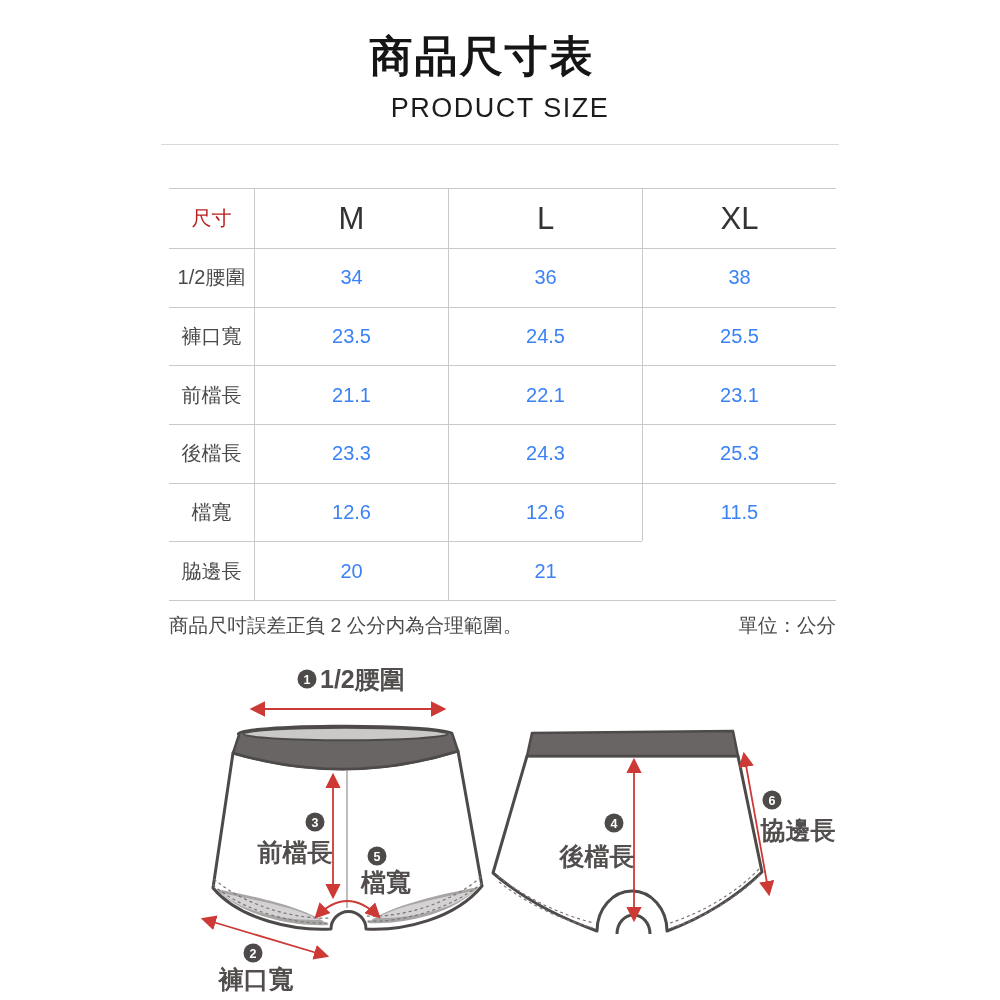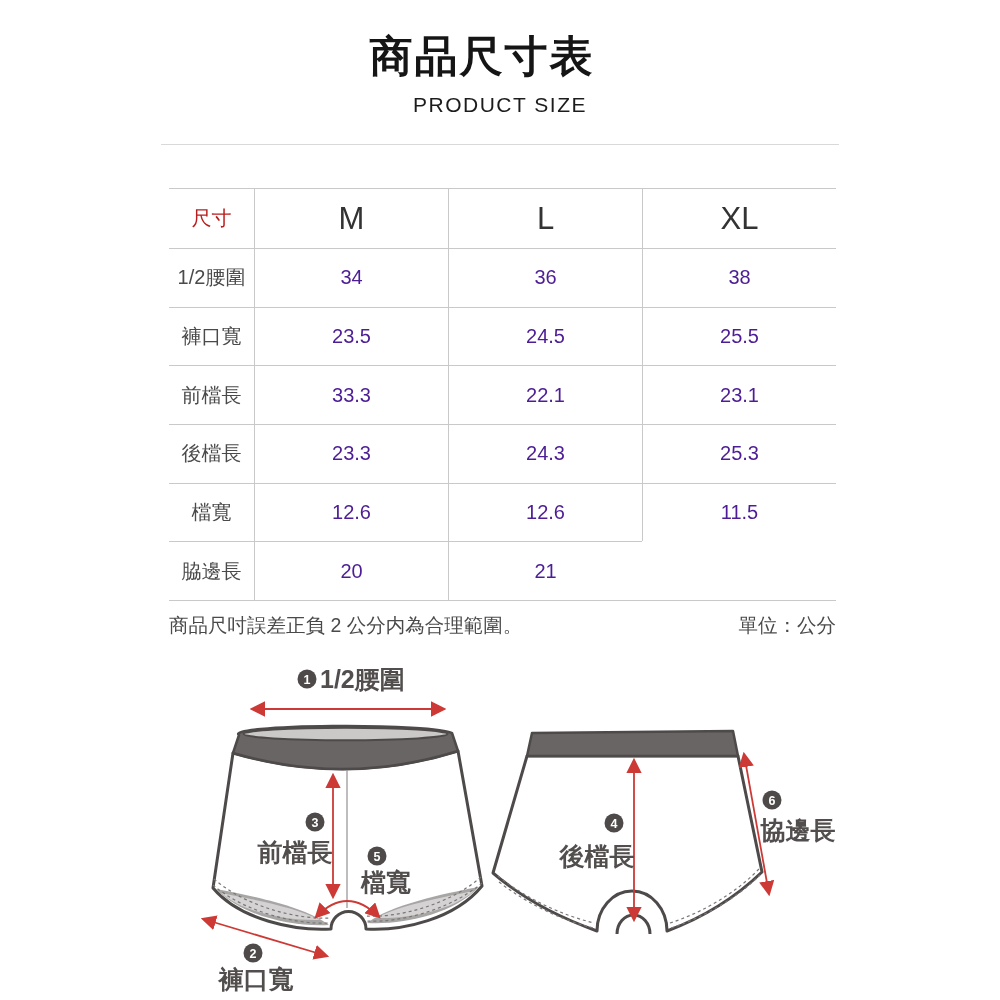--- a/index.html
+++ b/index.html
@@ -7,36 +7,36 @@
   .page {
     position:relative; width:1000px; height:1000px; background:#ffffff;
     font-family:"Liberation Sans", sans-serif; overflow:hidden;
   }
   .title {
     position:absolute; top:28px; left:0; width:964px; text-align:center;
     font-size:43px; font-weight:700; color:#151515; letter-spacing:2px;
   }
   .subtitle {
     position:absolute; top:93px; left:0; width:1000px; text-align:center;
-    font-size:21px; font-weight:400; color:#1c1c1c; letter-spacing:1.5px;
+    font-size:27px; font-weight:400; color:#1c1c1c; letter-spacing:1.5px;
   }
   .top-divider {
     position:absolute; top:144px; left:161px; width:678px; height:1px; background:#d9d9d9;
   }
   .size-table {
     position:absolute; top:188px; left:169px; width:667px;
     display:grid;
     grid-template-columns:85px 194px 194px 194px;
     grid-template-rows:60px repeat(6, 58.7px);
     border-bottom:1px solid #c9c9c9;
   }
   .cell {
     display:flex; align-items:center; justify-content:center;
     border-top:1px solid #c9c9c9;
-    font-size:20px; color:#4c1d95;
+    font-size:20px; color:#3b82f6;
   }
   .cell.vline { border-left:1px solid #c9c9c9; }
   .cell.head-label { font-size:20px; color:#b91c1c; }
   .cell.head-size { font-size:31px; font-weight:400; color:#333333; }
   .cell.row-label { font-size:20px; color:#4a4a4a; }
   .note-bar {
     position:absolute; top:612px; left:169px; width:667px;
     display:flex; justify-content:space-between; align-items:flex-start;
     font-size:19.5px; color:#4a4a4a;
   }
@@ -63,21 +63,21 @@
     <div class="cell vline">34</div>
     <div class="cell vline">36</div>
     <div class="cell vline">38</div>
 
     <div class="cell row-label">褲口寬</div>
     <div class="cell vline">23.5</div>
     <div class="cell vline">24.5</div>
     <div class="cell vline">25.5</div>
 
     <div class="cell row-label">前檔長</div>
-    <div class="cell vline">33.3</div>
+    <div class="cell vline">21.1</div>
     <div class="cell vline">22.1</div>
     <div class="cell vline">23.1</div>
 
     <div class="cell row-label">後檔長</div>
     <div class="cell vline">23.3</div>
     <div class="cell vline">24.3</div>
     <div class="cell vline">25.3</div>
 
     <div class="cell row-label">檔寬</div>
     <div class="cell vline">12.6</div>

